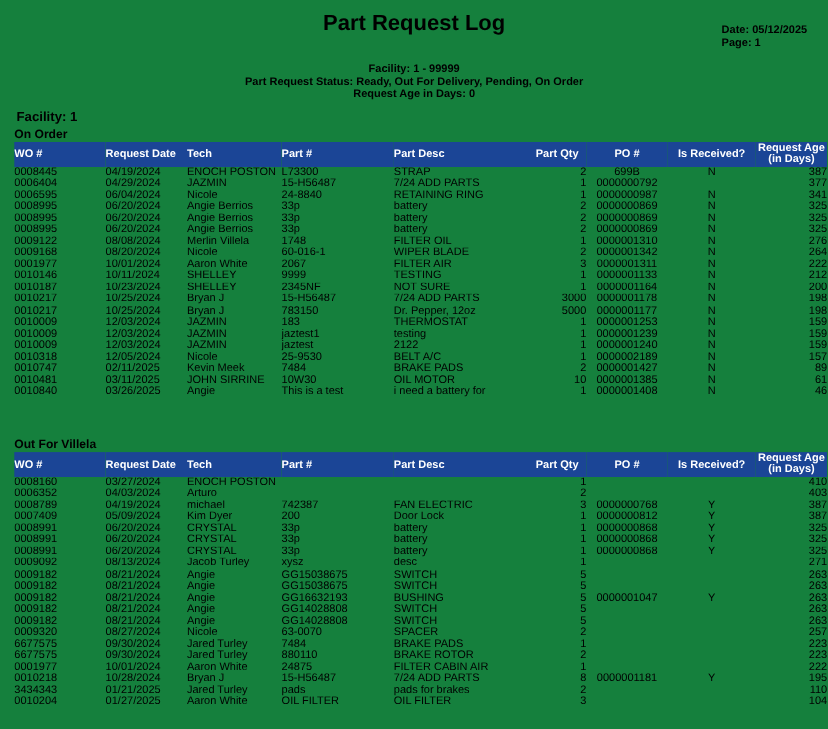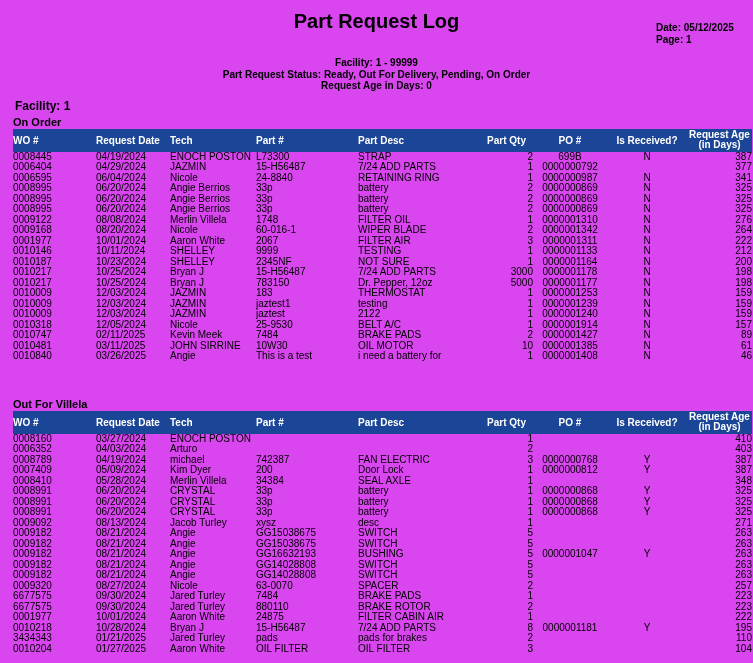--- a/index.html
+++ b/index.html
@@ -6,21 +6,21 @@
     margin: 0;
     padding: 0;
     background: #ffffff;
     font-family: "Liberation Sans", sans-serif;
     color: #000000;
   }
   .page {
     position: relative;
     width: 753px;
     height: 663px;
-    background: #d946ef;
+    background: #15803d;
     overflow: hidden;
   }
   .report-title {
     margin: 10px 0 0 0;
     text-align: center;
     font-size: 20px;
     font-weight: bold;
   }
   .meta-block {
     position: absolute;
@@ -306,21 +306,21 @@
             <td class="c7">N</td>
             <td class="c8">159</td>
           </tr>
           <tr>
             <td class="c0">0010318</td>
             <td class="c1">12/05/2024</td>
             <td class="c2">Nicole</td>
             <td class="c3">25-9530</td>
             <td class="c4">BELT A/C</td>
             <td class="c5">1</td>
-            <td class="c6">0000001914</td>
+            <td class="c6">0000002189</td>
             <td class="c7">N</td>
             <td class="c8">157</td>
           </tr>
           <tr>
             <td class="c0">0010747</td>
             <td class="c1">02/11/2025</td>
             <td class="c2">Kevin Meek</td>
             <td class="c3">7484</td>
             <td class="c4">BRAKE PADS</td>
             <td class="c5">2</td>
@@ -409,31 +409,20 @@
             <td class="c1">05/09/2024</td>
             <td class="c2">Kim Dyer</td>
             <td class="c3">200</td>
             <td class="c4">Door Lock</td>
             <td class="c5">1</td>
             <td class="c6">0000000812</td>
             <td class="c7">Y</td>
             <td class="c8">387</td>
           </tr>
           <tr>
-            <td class="c0">0008410</td>
-            <td class="c1">05/28/2024</td>
-            <td class="c2">Merlin Villela</td>
-            <td class="c3">34384</td>
-            <td class="c4">SEAL AXLE</td>
-            <td class="c5">1</td>
-            <td class="c6"></td>
-            <td class="c7"></td>
-            <td class="c8">348</td>
-          </tr>
-          <tr>
             <td class="c0">0008991</td>
             <td class="c1">06/20/2024</td>
             <td class="c2">CRYSTAL</td>
             <td class="c3">33p</td>
             <td class="c4">battery</td>
             <td class="c5">1</td>
             <td class="c6">0000000868</td>
             <td class="c7">Y</td>
             <td class="c8">325</td>
           </tr>

